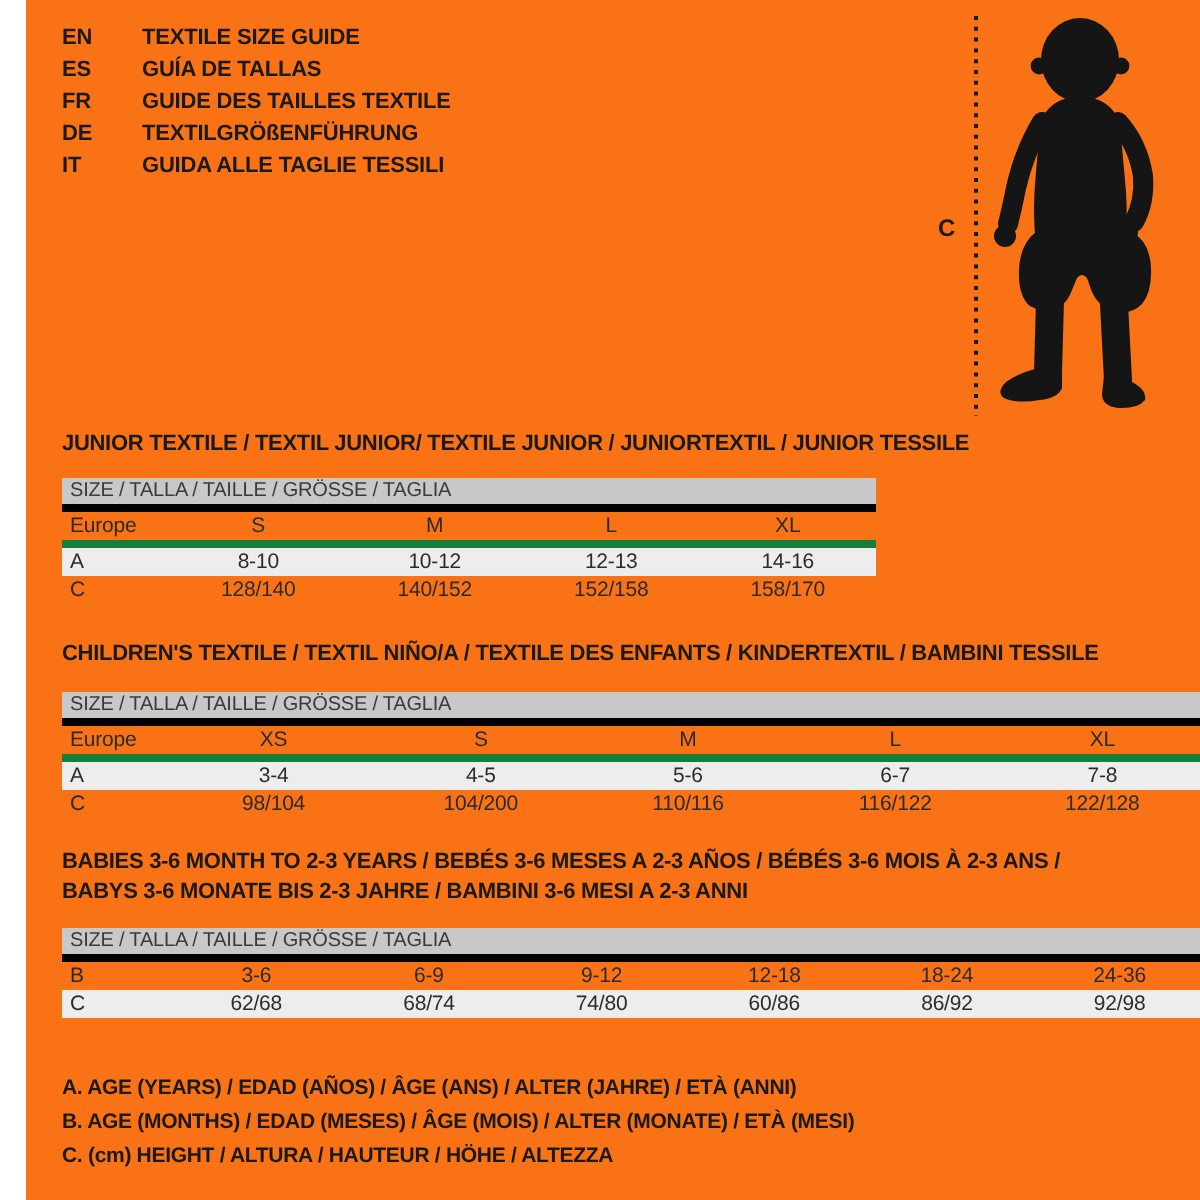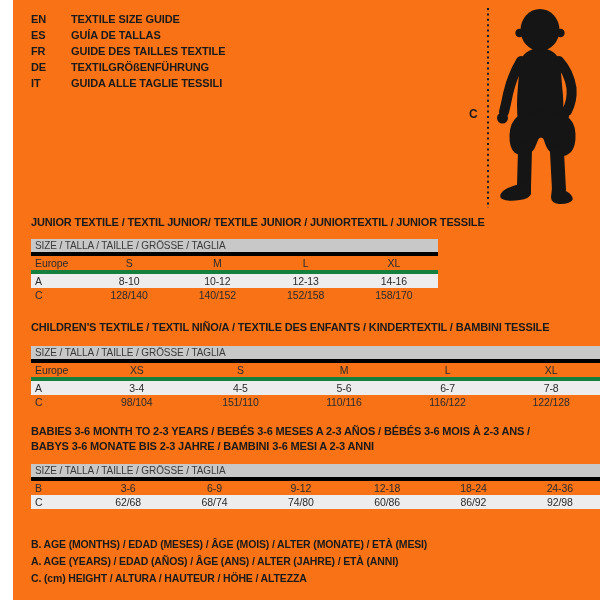--- a/index.html
+++ b/index.html
@@ -133,21 +133,21 @@
         <span class="lblcell">A</span>
         <span class="cell">3-4</span>
         <span class="cell">4-5</span>
         <span class="cell">5-6</span>
         <span class="cell">6-7</span>
         <span class="cell">7-8</span>
       </div>
       <div class="trow">
         <span class="lblcell">C</span>
         <span class="cell">98/104</span>
-        <span class="cell">151/110</span>
+        <span class="cell">104/200</span>
         <span class="cell">110/116</span>
         <span class="cell">116/122</span>
         <span class="cell">122/128</span>
       </div>
     </div>
   </div>
 
   <div class="section s3">
     <div class="tbl-title">BABIES 3-6 MONTH TO 2-3 YEARS / BEBÉS 3-6 MESES A 2-3 AÑOS / BÉBÉS 3-6 MOIS À 2-3 ANS /</div>
     <div class="tbl-title">BABYS 3-6 MONATE BIS 2-3 JAHRE / BAMBINI 3-6 MESI A 2-3 ANNI</div>
@@ -168,18 +168,18 @@
         <span class="cell">68/74</span>
         <span class="cell">74/80</span>
         <span class="cell">60/86</span>
         <span class="cell">86/92</span>
         <span class="cell">92/98</span>
       </div>
     </div>
   </div>
 
   <div class="legend">
+    <div class="legend-line">A. AGE (YEARS) / EDAD (AÑOS) / ÂGE (ANS) / ALTER (JAHRE) / ETÀ (ANNI)</div>
     <div class="legend-line">B. AGE (MONTHS) / EDAD (MESES) / ÂGE (MOIS) / ALTER (MONATE) / ETÀ (MESI)</div>
-    <div class="legend-line">A. AGE (YEARS) / EDAD (AÑOS) / ÂGE (ANS) / ALTER (JAHRE) / ETÀ (ANNI)</div>
     <div class="legend-line">C. (cm) HEIGHT / ALTURA / HAUTEUR / HÖHE / ALTEZZA</div>
   </div>
 
 </div>
 
 </body></html>

